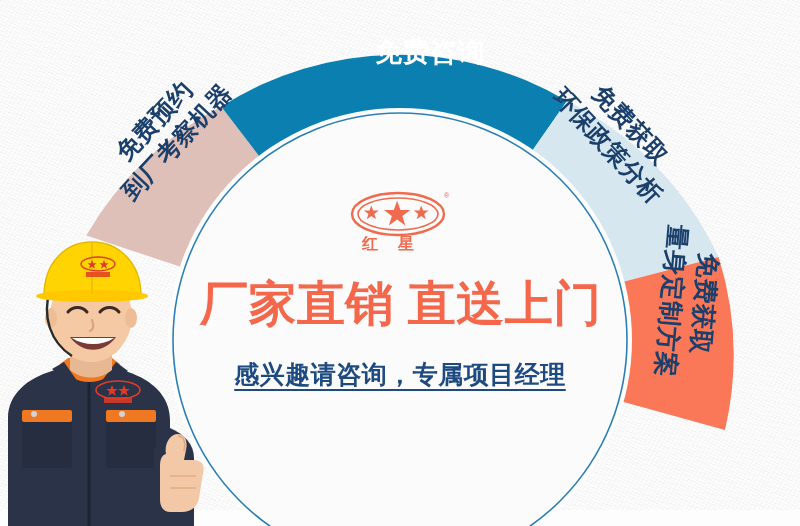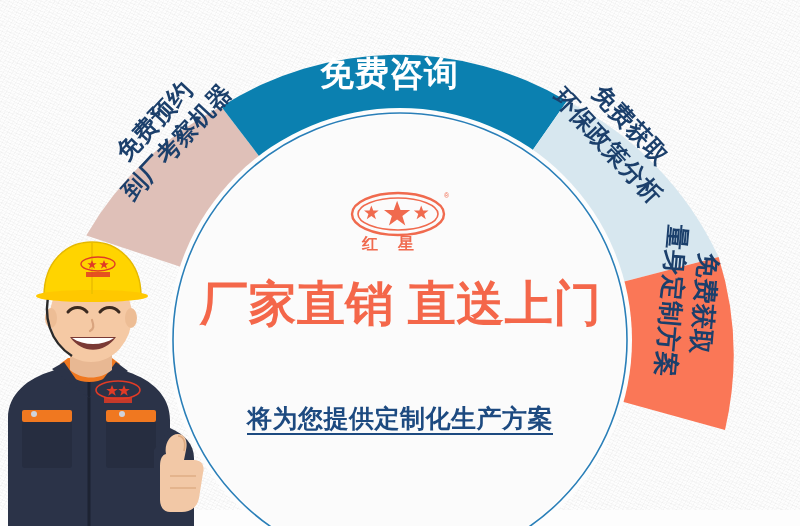--- a/index.html
+++ b/index.html
@@ -30,24 +30,23 @@
   }
   .seg1-label{       
     left:92px;top:100px;
     font-size:24px;
     transform:rotate(-47deg);
     transform-origin:center center;
     text-align:center;
   }
   .seg2-label{       
     left:320px;top:33px;
-    width:220px;text-align:left;
-    font-size:34px;color:#ffffff;
+    width:220px;text-align:center;
+    font-size:27px;color:#ffffff;
     line-height:1.45;
-    margin-top:16px;
   }
   .seg3-label{       
     left:546px;top:104px;
     font-size:24px;
     transform:rotate(47deg);
     transform-origin:center center;
     text-align:center;
   }
   .seg4-label{       
     left:612px;top:270px;
@@ -162,22 +161,22 @@
         <path d="M55 14 l4.1 11.3 11.9 0 -9.6 7.2 3.6 11.6 -10-7.2 -10 7.2 3.6-11.6 -9.6-7.2 11.9 0 Z" transform="translate(0,0) scale(0.82) translate(11,4)"></path>
         <path d="M80 20 l2.6 7.2 7.6 0 -6.1 4.6 2.3 7.4 -6.4-4.6 -6.4 4.6 2.3-7.4 -6.1-4.6 7.6 0 Z" transform="translate(-1,0) scale(0.72) translate(30,7)"></path>
       </g>
       <text x="101" y="12" font-size="7" fill="#f06a4e" font-family="Liberation Sans, sans-serif">®</text>
       <text x="55" y="63" font-size="16" fill="#f06a4e" text-anchor="middle" letter-spacing="20" font-family="Liberation Sans, sans-serif" font-weight="bold">红星</text>
     </svg>
   </div>
 
   <div class="headline">厂家直销  直送上门</div>
 
-  <div class="subline sub2">
-    <span class="u">将为您提供定制化生产方案</span>
+  <div class="subline sub1">
+    <span class="u">感兴趣请咨询，专属项目经理</span>
   </div>
 
   <div class="worker">
     <svg viewBox="0 0 218 292">
 
       <path d="M14 292 L14 180 C14 156 34 140 58 133 L72 128 L118 128 L134 134 C158 142 176 158 176 182 L176 292 Z" fill="#2b3348"></path>
 
       <path d="M95 128 L95 292" stroke="#1d2332" stroke-width="3" fill="none"></path>
 
       <path d="M66 126 C78 150 112 150 126 126 L118 120 L74 120 Z" fill="#f07820"></path>

